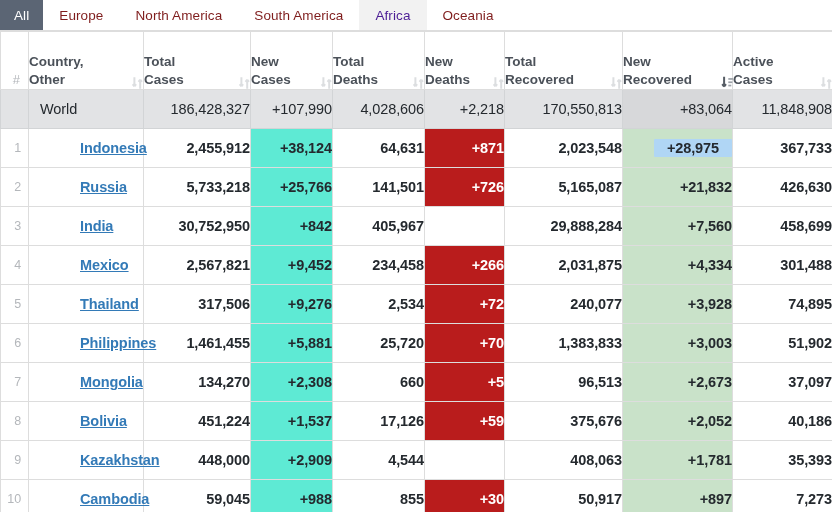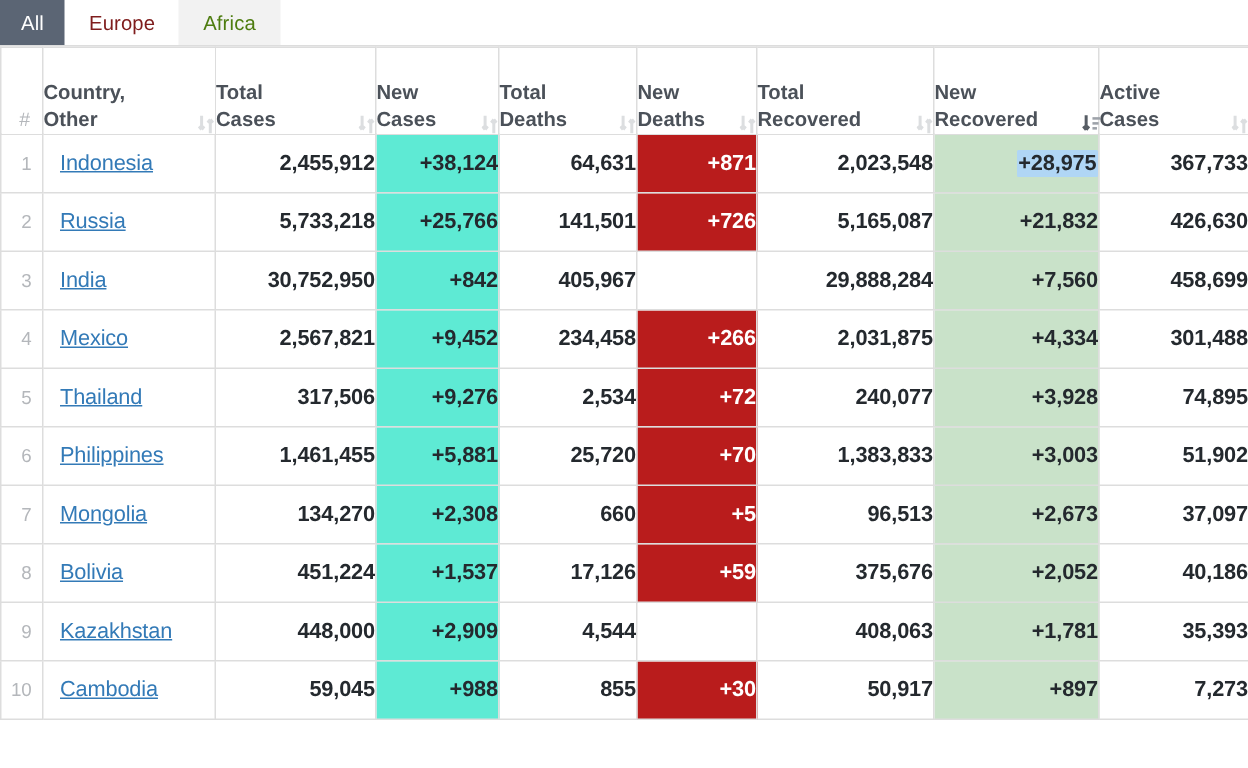--- a/index.html
+++ b/index.html
@@ -37,21 +37,21 @@
     box-sizing: border-box;
   }
   .tab.active {
     background: #5b6574;
     color: #ffffff;
     font-weight: 400;
     padding: 0 14px;
   }
   .tab.hover {
     background: #f2f2f2;
-    color: #4d7c0f;
+    color: #4c1d95;
   }
 
   
   table.maintable {
     border-collapse: collapse;
     width: 832px;
     table-layout: fixed;
     font-size: 14px;
   }
   table.maintable th,
@@ -123,23 +123,24 @@
     text-align: right;
     padding-right: 7px;
   }
   tbody td.country {
     text-align: left;
     padding-left: 11px;
   }
   tbody td.country a {
     color: #337ab7;
     text-decoration: underline;
-    font-weight: normal;
+    font-weight: bold;
     font-size: 14.5px;
     cursor: pointer;
+    margin-left: 40px;
   }
 
   
   tr.worldrow td {
     background: #e2e3e5;
     font-weight: normal;
     font-size: 14.5px;
     color: #24292e;
     height: 39px;
     border-color: #d2d4d6;
@@ -157,31 +158,34 @@
   }
 
   
   td.tint-yellow { background: #5eead4; }
   td.tint-red    { background: #b91c1c; color: #ffffff; }
   td.tint-green  { background: #c9e2c9; }
   td.tint-none   { background: #ffffff; }
 
   .selhl {
     background: #b0d6f5;
-    padding: 1px 1px;
+    padding: 1px 13px;
     border-radius: 1px;
   }
 </style>
 </head>
 <body>
 
 <div class="tabbar" id="tabbar">
     <div class="tab active">All</div>
     <div class="tab">Europe</div>
+    <div class="tab">North America</div>
+    <div class="tab">South America</div>
     <div class="tab hover">Africa</div>
+    <div class="tab">Oceania</div>
   </div>
 
 <table class="maintable">
   <colgroup>
     <col style="width:28px">
     <col style="width:115px">
     <col style="width:107px">
     <col style="width:82px">
     <col style="width:92px">
     <col style="width:80px">
@@ -286,20 +290,31 @@
               <span class="sorticon"><svg width="11" height="14" viewBox="0 0 11 14" aria-hidden="true">
                   <path d="M2.4 1.2 L2.4 10.3 M2.4 10.3 L0.7 8.2 M2.4 10.3 L4.1 8.2" stroke="#dcdee0" stroke-width="2" fill="none"></path>
                   <path d="M8.2 12.8 L8.2 3.7 M8.2 3.7 L6.5 5.8 M8.2 3.7 L9.9 5.8" stroke="#dcdee0" stroke-width="2" fill="none"></path>
                 </svg></span>
             </span>
           </span>
         </th>
       </tr>
   </thead>
   <tbody id="tbody">
+      <tr class="worldrow">
+        <td class="idx"></td>
+        <td class="country">World</td>
+        <td>186,428,327</td>
+        <td>+107,990</td>
+        <td>4,028,606</td>
+        <td>+2,218</td>
+        <td>170,550,813</td>
+        <td class=" sortedcol">+83,064</td>
+        <td>11,848,908</td>
+      </tr>
       <tr>
         <td class="idx">1</td>
         <td class="country"><a>Indonesia</a></td>
         <td>2,455,912</td>
         <td class="tint-yellow">+38,124</td>
         <td>64,631</td>
         <td class="tint-red">+871</td>
         <td>2,023,548</td>
         <td class="tint-green"><span class="selhl">+28,975</span></td>
         <td>367,733</td>

